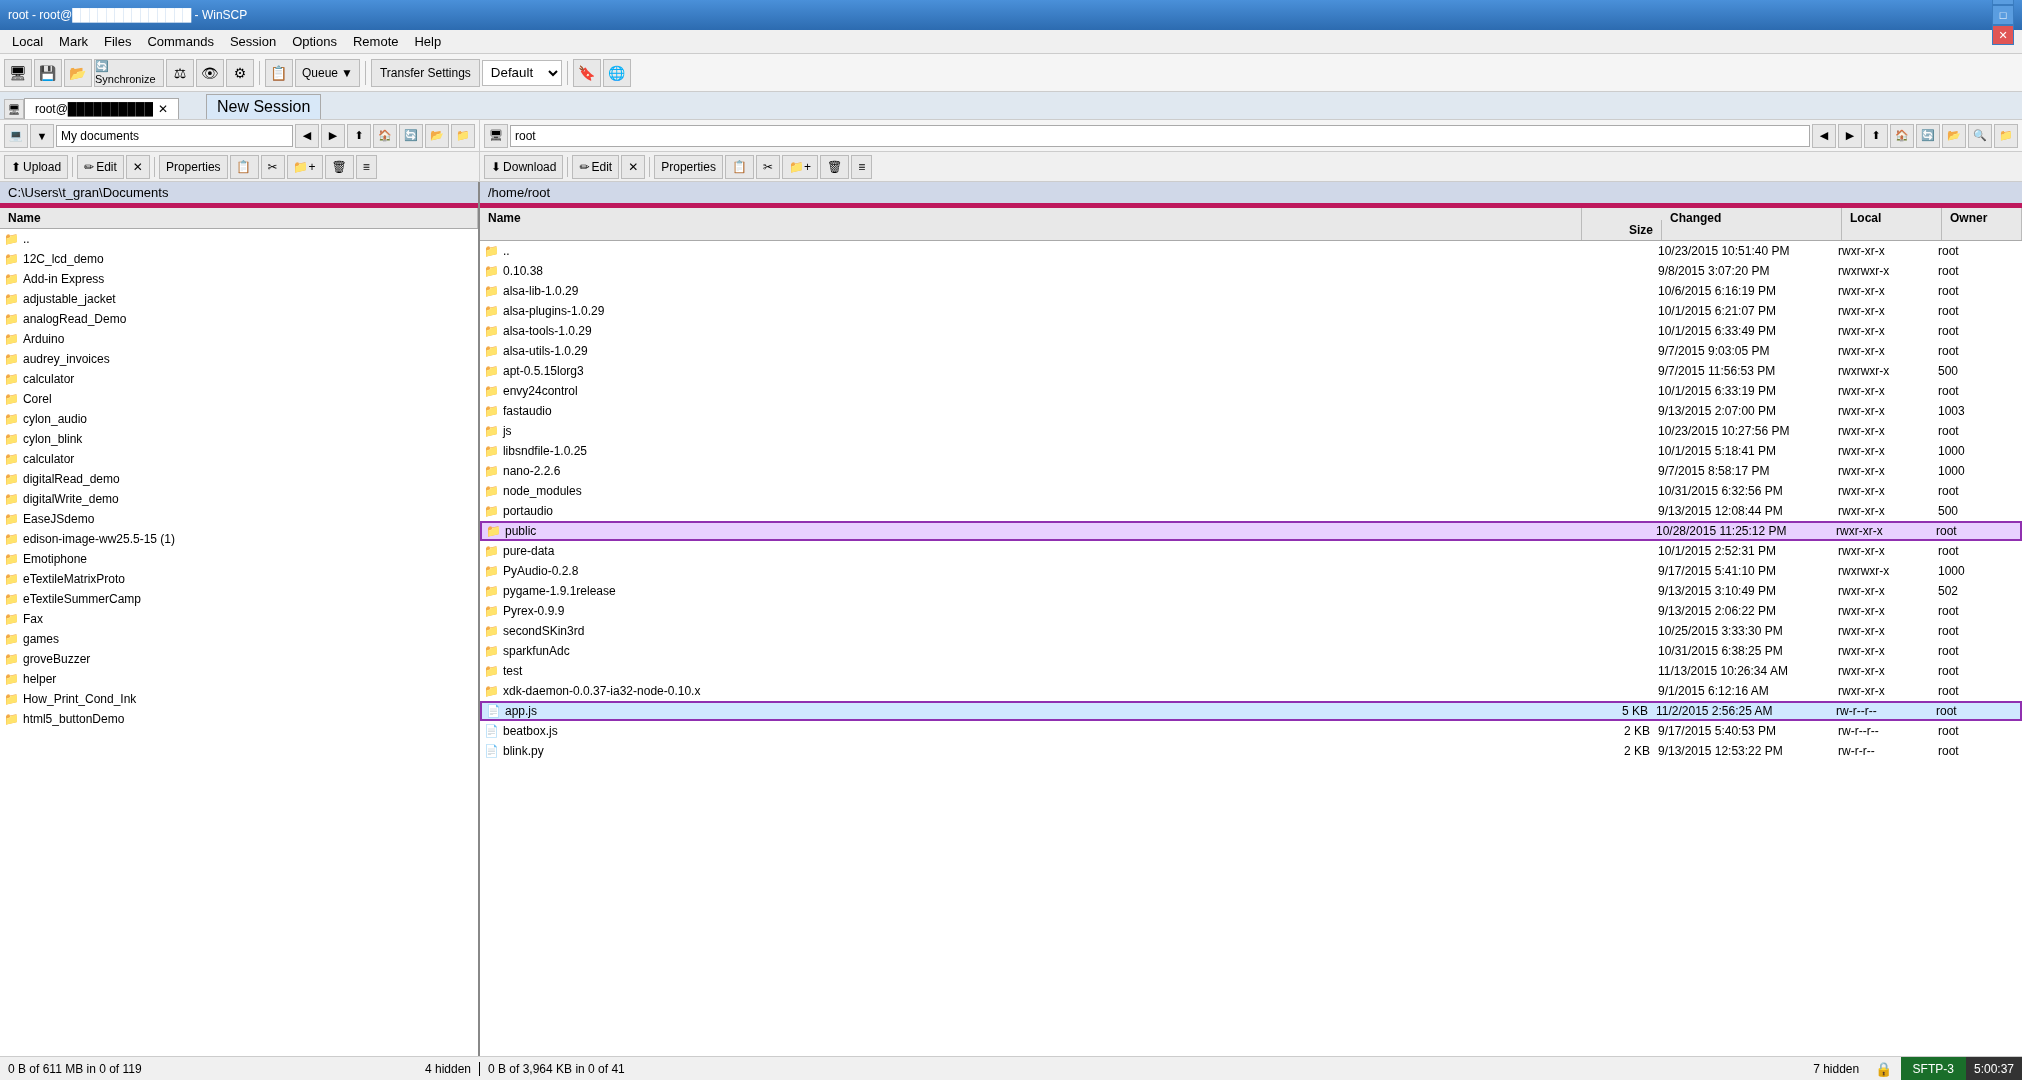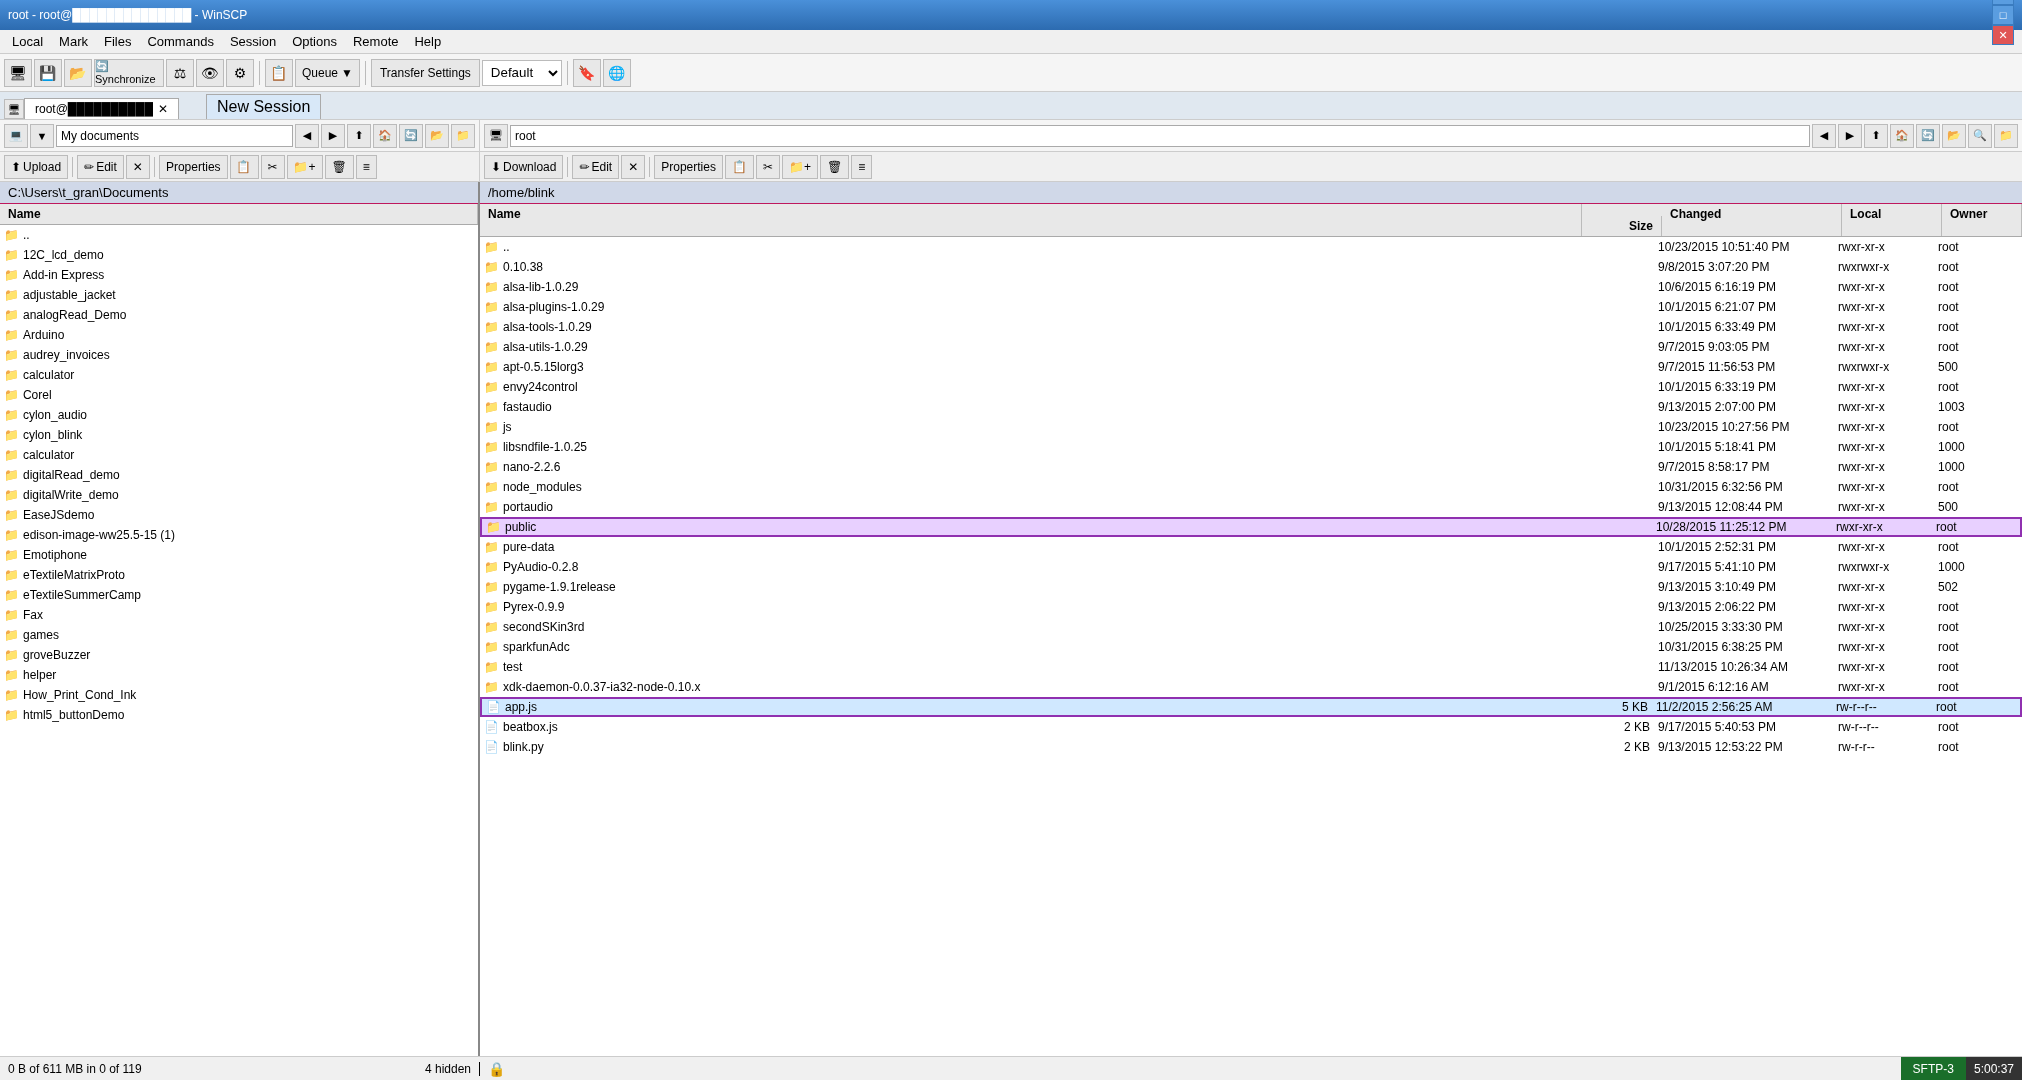--- a/index.html
+++ b/index.html
@@ -200,21 +200,21 @@
       flex: 0 0 480px;
       display: flex;
       flex-direction: column;
       border-right: 2px solid #888;
       overflow: hidden;
     }
     .panel-path-bar {
       background: #d0d8e8;
       padding: 3px 8px;
       font-size: 13px;
-      border-bottom: 1px solid #be185d;
+      border-bottom: 5px solid #be185d;
     }
     .panel-headers {
       display: flex;
       background: #e8e8e8;
       border-bottom: 1px solid #aaa;
     }
     .col-header {
       padding: 3px 8px;
       font-size: 12px;
       border-right: 1px solid #bbb;
@@ -554,21 +554,21 @@
           <span class="row-name">How_Print_Cond_Ink</span>
         </div>
         <div class="panel-row">
           <span class="file-icon">📁</span>
           <span class="row-name">html5_buttonDemo</span>
         </div>
       </div>
   </div>
 
   <div id="right-panel">
-    <div class="panel-path-bar">/home/blink</div>
+    <div class="panel-path-bar">/home/root</div>
     <div class="right-panel-headers">
       <div class="rcol-header name">Name</div>
       <div class="rcol-header size">Size</div>
       <div class="rcol-header changed">Changed</div>
       <div class="rcol-header rights">Local</div>
       <div class="rcol-header owner">Owner</div>
     </div>
     <div class="scrollbar-container">
 
     <div class="right-row">
@@ -834,18 +834,22 @@
       </div>
   </div>
 
 </div>
 
 <div id="status-bar">
   <div class="status-left">
     <span>0 B of 611 MB in 0 of 119</span>
     <span>4 hidden</span>
   </div>
+  <div class="status-right">
+    <span>0 B of 3,964 KB in 0 of 41</span>
+    <span>7 hidden</span>
+  </div>
   <div style="display:flex; align-items:center; padding: 0 8px;">
     <span class="lock-icon">🔒</span>
   </div>
   <div class="status-sftp">SFTP-3</div>
   <div class="status-time">5:00:37</div>
 </div>
 
 </body></html>

